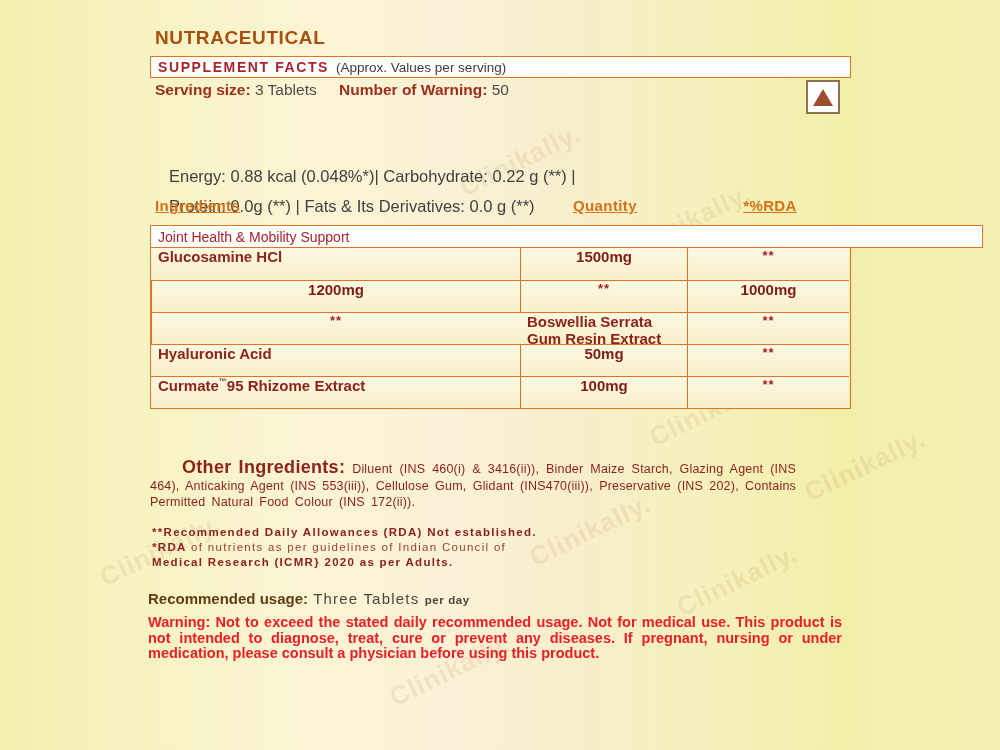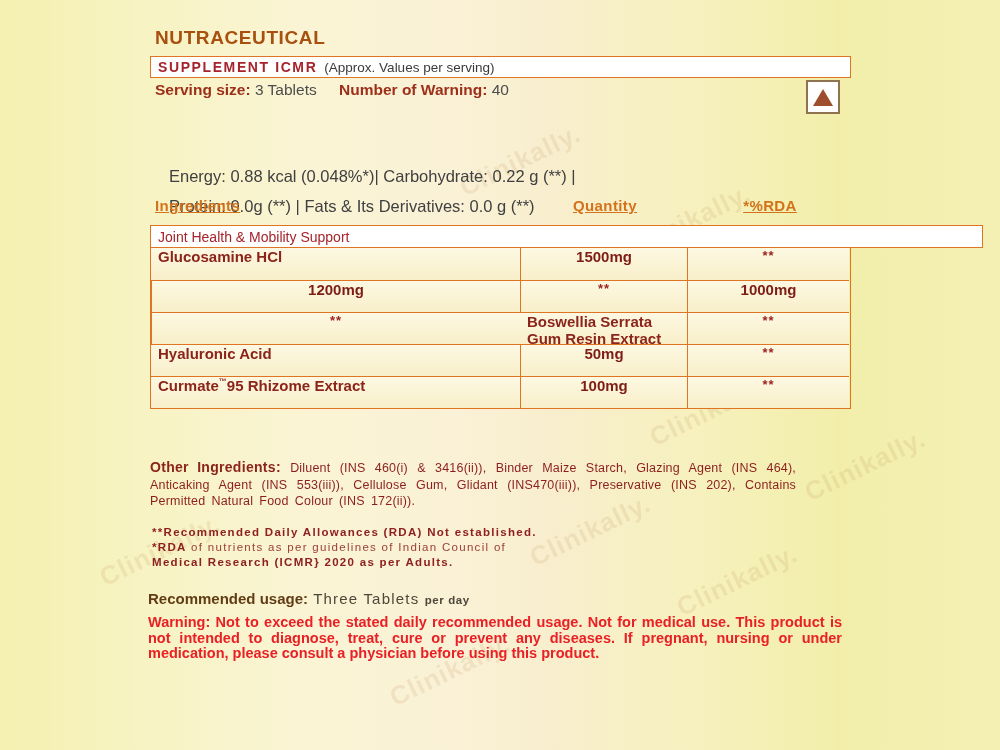--- a/index.html
+++ b/index.html
@@ -62,21 +62,21 @@
   .ing-table .cell.name-cell { border-left:none; padding-left:7px; }
   .name-cell { font-size:15px; font-weight:bold; color:#8c241b; }
   .qty-cell  { justify-content:center; font-size:15px; font-weight:bold; color:#7e1d15; }
   .rda-cell  { justify-content:center; font-size:13px; font-weight:bold; color:#992420; letter-spacing:1px; }
   .tm { font-size:8px; vertical-align:super; font-weight:bold; }
   .other-ing {
     position:absolute; left:150px; top:459px; width:646px;
     font-size:12.5px; line-height:16.5px; color:#8c1e1e;
     text-align:justify; letter-spacing:0.2px; word-spacing:2.5px;
   }
-  .other-ing .lbl { font-size:14px; font-weight:bold; color:#8c241b; letter-spacing:0.3px; word-spacing:1px; }
+  .other-ing .lbl { font-size:18px; font-weight:bold; color:#8c241b; letter-spacing:0.3px; word-spacing:1px;margin-left:32px; }
   .rda-notes {
     position:absolute; left:152px; top:525px;
     font-size:11.5px; line-height:15px; color:#8e2020; letter-spacing:1.3px;
   }
   .rda-notes .b { font-weight:bold; }
   .rda-notes .r { font-weight:normal; color:#9c4038; }
   .usage { position:absolute; left:148px; top:590px; }
   .usage .lbl { font-size:15px; font-weight:bold; color:#613c14;text-align:right; }
   .usage .val { font-size:15px; color:#4f463b; letter-spacing:1.2px; }
   .usage .unit { font-size:11.5px; color:#4f463b; letter-spacing:0.6px; font-weight:bold; }
@@ -95,29 +95,29 @@
 <span class="wm" style="left:645px; top:395px;">Clinikally.</span>
 <span class="wm" style="left:800px; top:450px;">Clinikally.</span>
 <span class="wm" style="left:525px; top:515px;">Clinikally.</span>
 <span class="wm" style="left:672px; top:565px;">Clinikally.</span>
 <span class="wm" style="left:95px; top:535px;">Clinikally.</span>
 <span class="wm" style="left:385px; top:655px;">Clinikally.</span>
 
 <div class="title">NUTRACEUTICAL</div>
 
 <div class="sf-bar">
-  <span class="sf-heading">SUPPLEMENT ICMR</span>
+  <span class="sf-heading">SUPPLEMENT FACTS</span>
   <span class="sf-sub">(Approx. Values per serving)</span>
 </div>
 
 <div class="serving-line">
   <span class="lbl">Serving size:</span>
   <span>3 Tablets</span><span class="gap"></span>
   <span class="lbl">Number of Warning:</span>
-  <span>40</span>
+  <span>50</span>
 </div>
 
 <div class="veg-mark">
   <div class="tri"></div>
 </div>
 
 <div class="nutri-line" style="top:119px;">Energy: 0.88 kcal (0.048%*)| Carbohydrate: 0.22 g (**) |</div>
 <div class="nutri-line" style="top:149px;">Protein: 0.0g (**) | Fats &amp; Its Derivatives: 0.0 g (**)</div>
 
 <div class="col-header" style="left:155px;">Ingredients</div>

